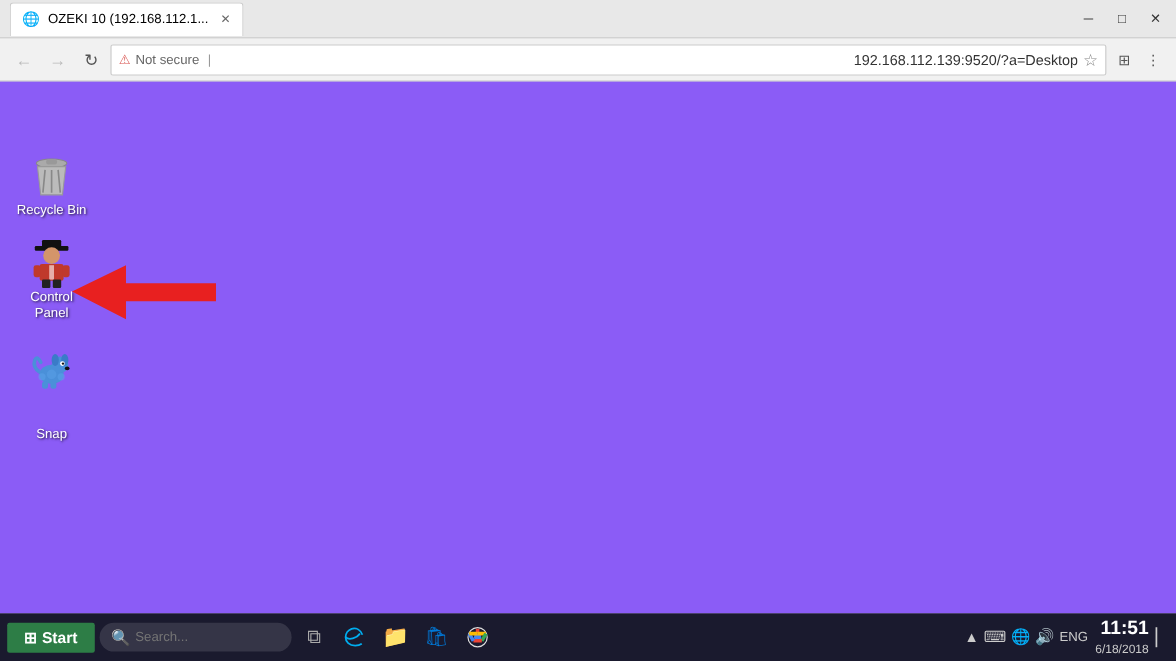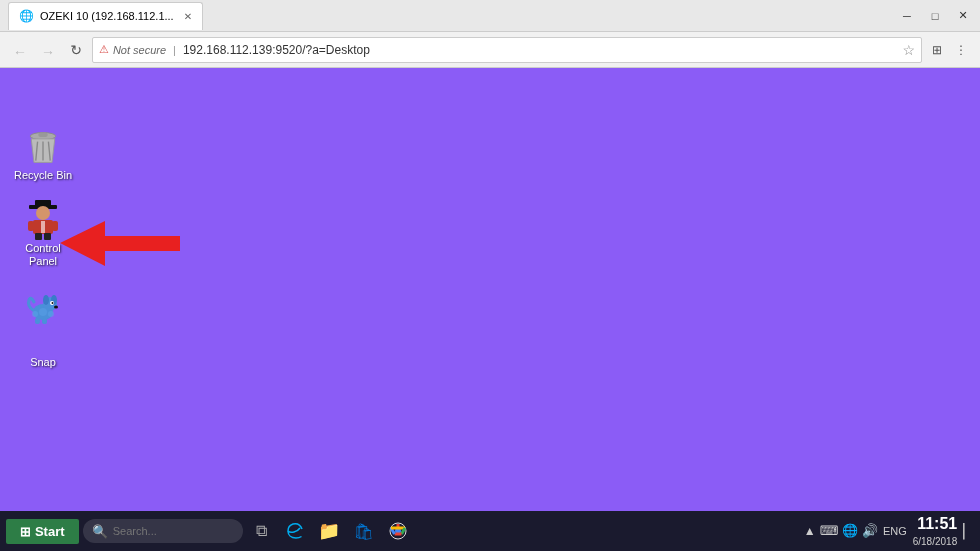--- a/index.html
+++ b/index.html
@@ -82,20 +82,21 @@
       gap: 4px;
     }
     #lock-icon { font-size: 11px; color: #d9534f; }
     #address-input {
       flex: 1;
       border: none;
       outline: none;
       font-size: 12px;
       color: #333;
       background: transparent;
+      text-align: right;
     }
     #star-btn { font-size: 14px; color: #888; cursor: pointer; }
     #nav-extras { display: flex; align-items: center; gap: 2px; }
     .nav-extra-btn { width: 22px; height: 22px; display: flex; align-items: center; justify-content: center; font-size: 12px; color: #555; cursor: pointer; }
 
     
     #desktop {
       flex: 1;
       background: #8b5cf6;
       position: relative;
@@ -177,21 +178,21 @@
       <button class="ctrl-btn close-btn">✕</button>
     </div>
   </div>
 
   <div id="nav-bar">
     <button class="nav-btn disabled">←</button>
     <button class="nav-btn disabled">→</button>
     <button class="nav-btn">↻</button>
     <div id="address-bar-container">
       <span id="lock-icon">⚠</span>
-      <span style="font-size:11px;color:#666;font-style:italic;">Not secure</span>
+      <span style="font-size:11px;color:#666;">Not secure</span>
       <span style="font-size:11px;color:#999;margin:0 3px;">|</span>
       <input id="address-input" type="text" value="192.168.112.139:9520/?a=Desktop" style="">
       <span id="star-btn">☆</span>
     </div>
     <div id="nav-extras">
       <span class="nav-extra-btn">⊞</span>
       <span class="nav-extra-btn">⋮</span>
     </div>
   </div>
 

